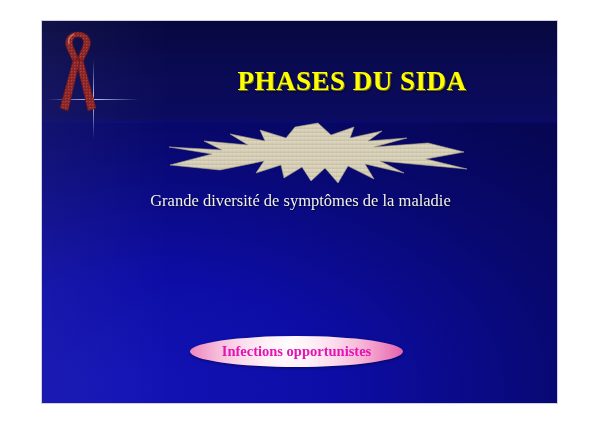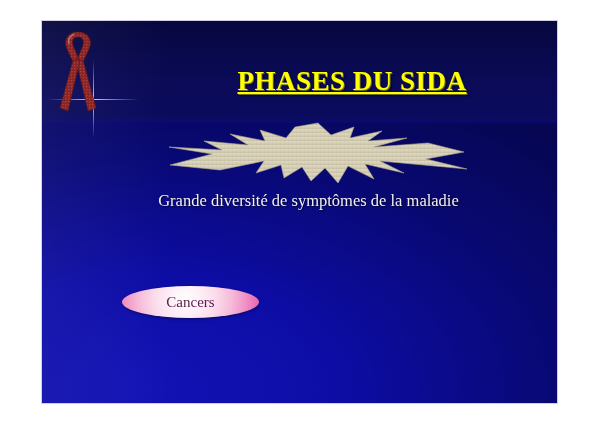--- a/index.html
+++ b/index.html
@@ -106,21 +106,20 @@
     left: 120px;
     top: 45px;
     width: 380px;
     text-align: center;
     color: #ffff00;
     font-size: 27px;
     font-weight: bold;
     letter-spacing: 0.5px;
     text-shadow: 1px 1px 0 #6b6b20, 2px 2px 2px rgba(0,0,0,0.55);
     white-space: nowrap;
-    text-decoration: underline;
   }
 
   
   .burst-wrap {
     position: absolute;
     left: 126px;
     top: 100px;
     width: 300px;
     height: 64px;
   }
@@ -140,21 +139,20 @@
   
   .body-line {
     position: absolute;
     width: 517px;
     left: 0;
     text-align: center;
     color: #f2f2f2;
     font-size: 16.5px;
     text-shadow: 1px 1px 1px rgba(0,0,0,0.6);
     white-space: nowrap;
-    margin-left: 8px;
   }
   .body-line.l1 { top: 170px; }
   .body-line.l2 { top: 202px; }
 
   
   .pill {
     position: absolute;
     border-radius: 50%;
     display: flex;
     align-items: center;
@@ -247,16 +245,16 @@
             150,2 163,14 186,6 182,17 214,10 200,20 239,17 206,26
             260,22 296,31 258,38 299,48 212,40 236,52 197,43 206,58
             180,45 170,62 157,47 143,60 134,46 116,57 113,44
             88,52 96,40 52,49 2,44 44,33 1,26 54,29 36,20 80,24
             62,13 97,20 92,9 118,17 127,6" fill="url(#burstTex)" stroke="#aaa288" stroke-width="0.6"></polygon>
       </svg>
     </div>
 
     <div class="body-line l1">Grande diversité de symptômes de la maladie</div>
 
-    <div class="pill pill-cancers">Cancers</div>
+    <div class="pill pill-infections">Infections opportunistes</div>
 
   </div>
 </div>
 
 </body></html>

